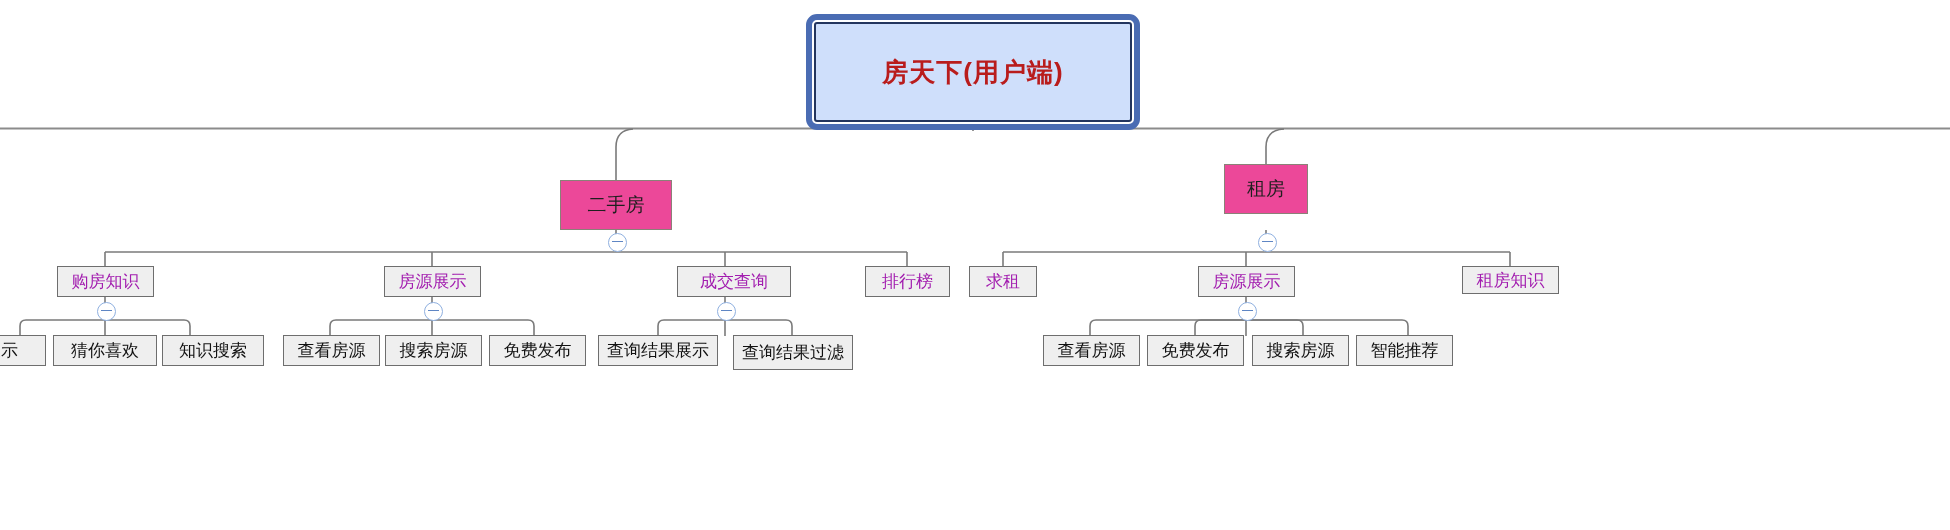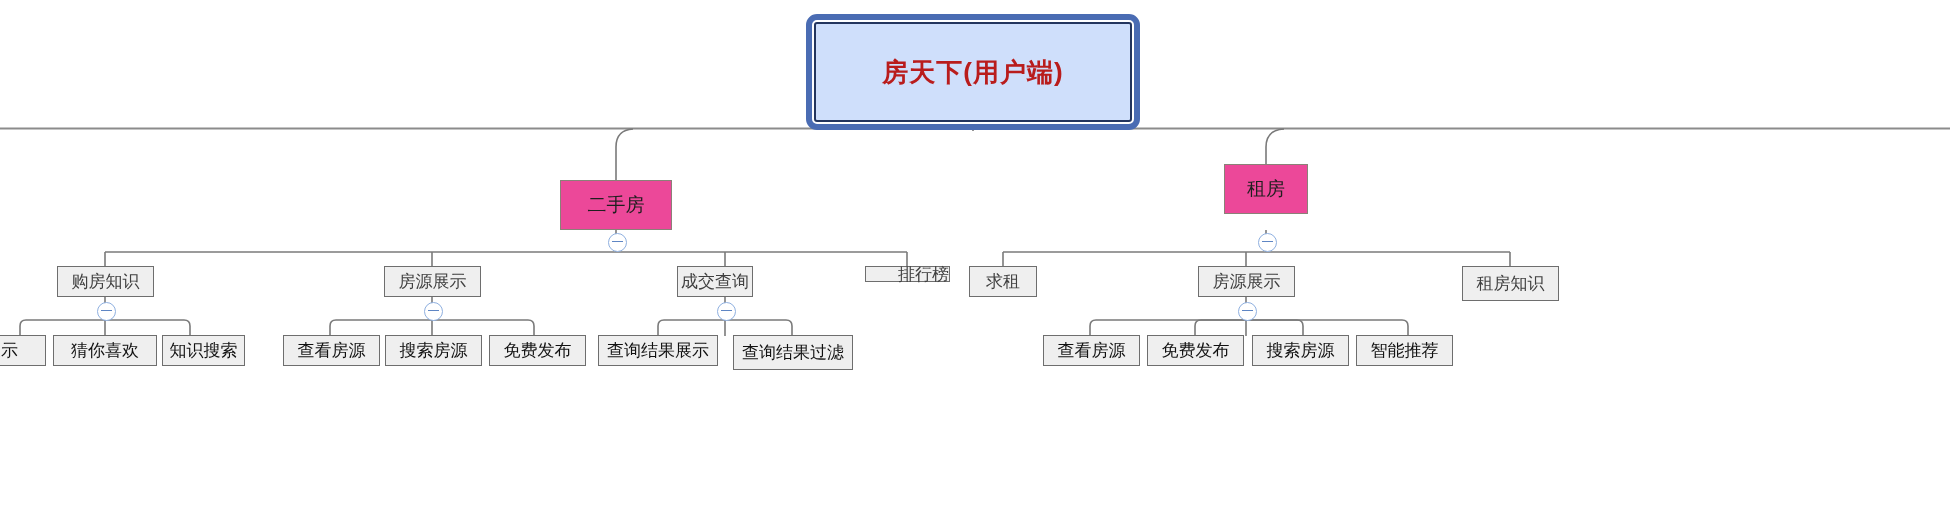--- a/index.html
+++ b/index.html
@@ -59,21 +59,21 @@
     border: 1px solid #8a8178;
     font-size: 19px;
     color: #1f1f1f;
   }
 
   
   .node.plain {
     background: #efefef;
     border: 1px solid #6e6e6e;
     font-size: 17px;
-    color: #404040;
+    color: #a21caf;
   }
   .node.leaf {
     background: #efefef;
     border: 1px solid #6e6e6e;
     font-size: 17px;
     color: #111111;
   }
 
   
   .toggle {
@@ -159,49 +159,49 @@
   </div>
 
   <div class="node plain" style="left:57px; top:266px; width:97px; height:31px;">
     <span>购房知识</span>
   </div>
 
   <div class="node plain" style="left:384px; top:266px; width:97px; height:31px;">
     <span>房源展示</span>
   </div>
 
-  <div class="node plain" style="left:677px; top:266px; width:76px; height:31px;">
+  <div class="node plain" style="left:677px; top:266px; width:114px; height:31px;">
     <span>成交查询</span>
   </div>
 
-  <div class="node plain" style="left:865px; top:266px; width:85px; height:16px;justify-content:flex-end;">
+  <div class="node plain" style="left:865px; top:266px; width:85px; height:31px;">
     <span>排行榜</span>
   </div>
 
   <div class="node plain" style="left:969px; top:266px; width:68px; height:31px;">
     <span>求租</span>
   </div>
 
   <div class="node plain" style="left:1198px; top:266px; width:97px; height:31px;">
     <span>房源展示</span>
   </div>
 
-  <div class="node plain" style="left:1462px; top:266px; width:97px; height:35px;">
+  <div class="node plain" style="left:1462px; top:266px; width:97px; height:28px;">
     <span>租房知识</span>
   </div>
 
   <div class="node leaf" style="left:-44px; top:335px; width:90px; height:31px;">
     <span>展示</span>
   </div>
 
   <div class="node leaf" style="left:53px; top:335px; width:104px; height:31px;">
     <span>猜你喜欢</span>
   </div>
 
-  <div class="node leaf" style="left:162px; top:335px; width:83px; height:31px;">
+  <div class="node leaf" style="left:162px; top:335px; width:102px; height:31px;">
     <span>知识搜索</span>
   </div>
 
   <div class="node leaf" style="left:283px; top:335px; width:97px; height:31px;">
     <span>查看房源</span>
   </div>
 
   <div class="node leaf" style="left:385px; top:335px; width:97px; height:31px;">
     <span>搜索房源</span>
   </div>

